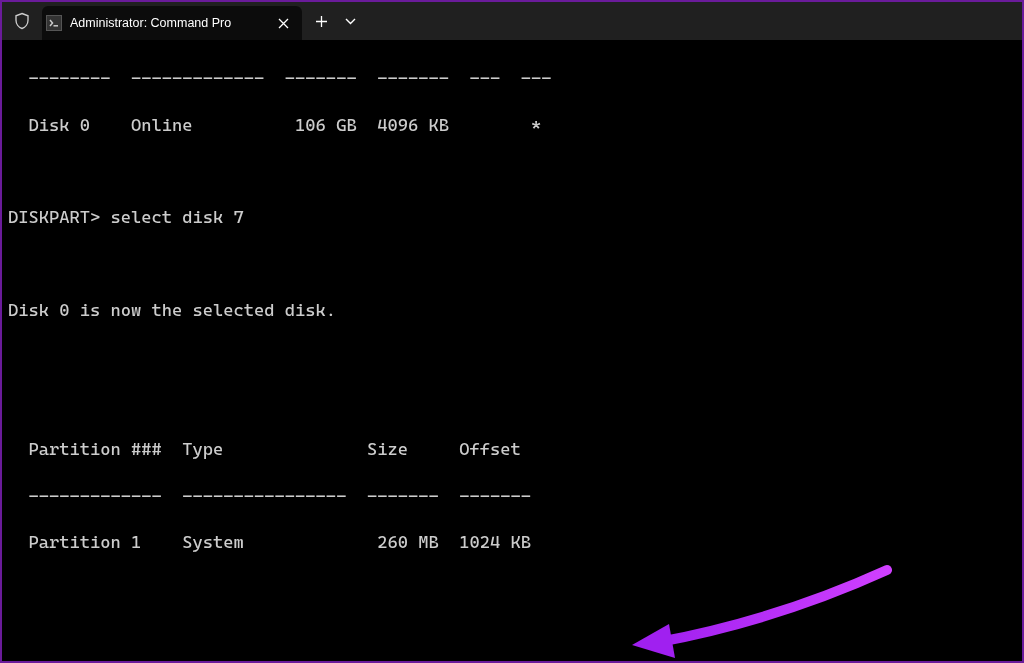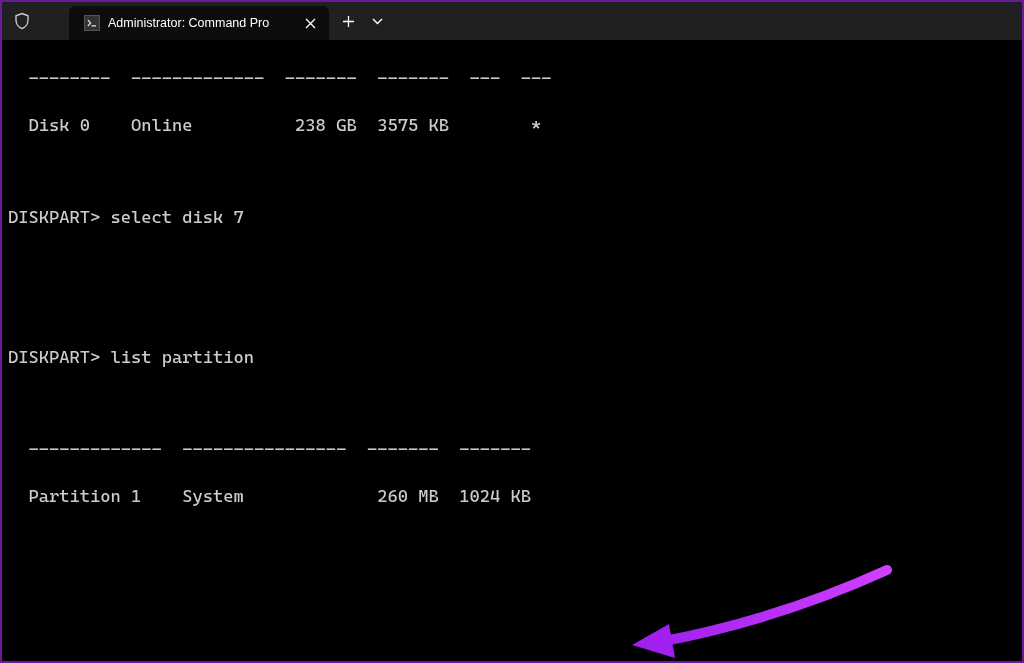--- a/index.html
+++ b/index.html
@@ -29,24 +29,23 @@
     justify-content: center;
   }
   .shield-icon svg { width: 18px; height: 18px; }
   .tab {
     background: #0c0c0c;
     height: 34px;
     margin-top: 4px;
     border-radius: 6px 6px 0 0;
     display: flex;
     align-items: center;
-    padding: 0 10px 0 15px;
+    padding: 0 10px 0 4px;
     gap: 8px;
     min-width: 260px;
-    margin-left: 27px;
   }
   .tab-icon {
     width: 16px;
     height: 16px;
     background: #333;
     border: 1px solid #555;
     display: flex;
     align-items: center;
     justify-content: center;
   }
@@ -134,27 +133,28 @@
   </span>
   <span class="tab-dropdown">
     <svg width="11" height="7" viewBox="0 0 11 7">
         <path d="M1 1 L5.5 5.5 L10 1" stroke="#fff" stroke-width="1.4" fill="none"></path>
       </svg>
   </span>
 </div>
 
 <div class="terminal">
 <div>  --------  -------------  -------  -------  ---  ---</div>
-<div>  Disk 0    Online          238 GB  3575 KB        *</div>
+<div>  Disk 0    Online          106 GB  4096 KB        *</div>
 <div> </div>
 <div><span>DISKPART&gt; </span><span>select disk 7</span></div>
 <div> </div>
+<div>Disk 0 is now the selected disk.</div>
 <div> </div>
-<div><span>DISKPART&gt; </span><span>list partition</span></div>
 <div> </div>
+<div>  Partition ###  Type              Size     Offset</div>
 <div>  -------------  ----------------  -------  -------</div>
 <div>  Partition 1    System             260 MB  1024 KB</div>
 
 
 
 
 
 
 
 

